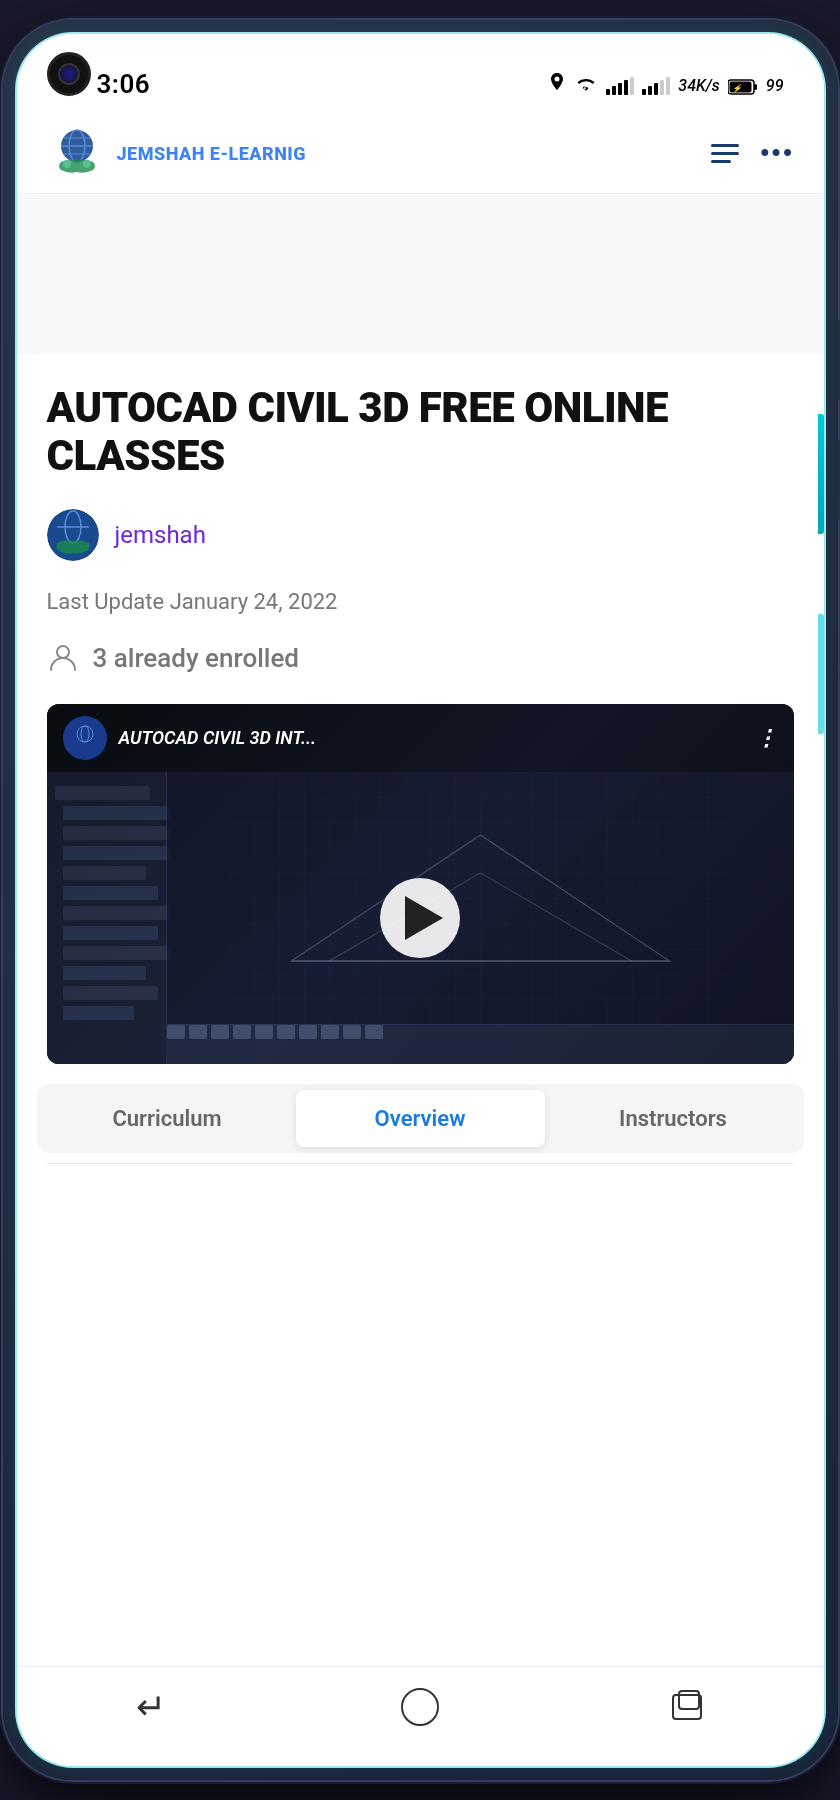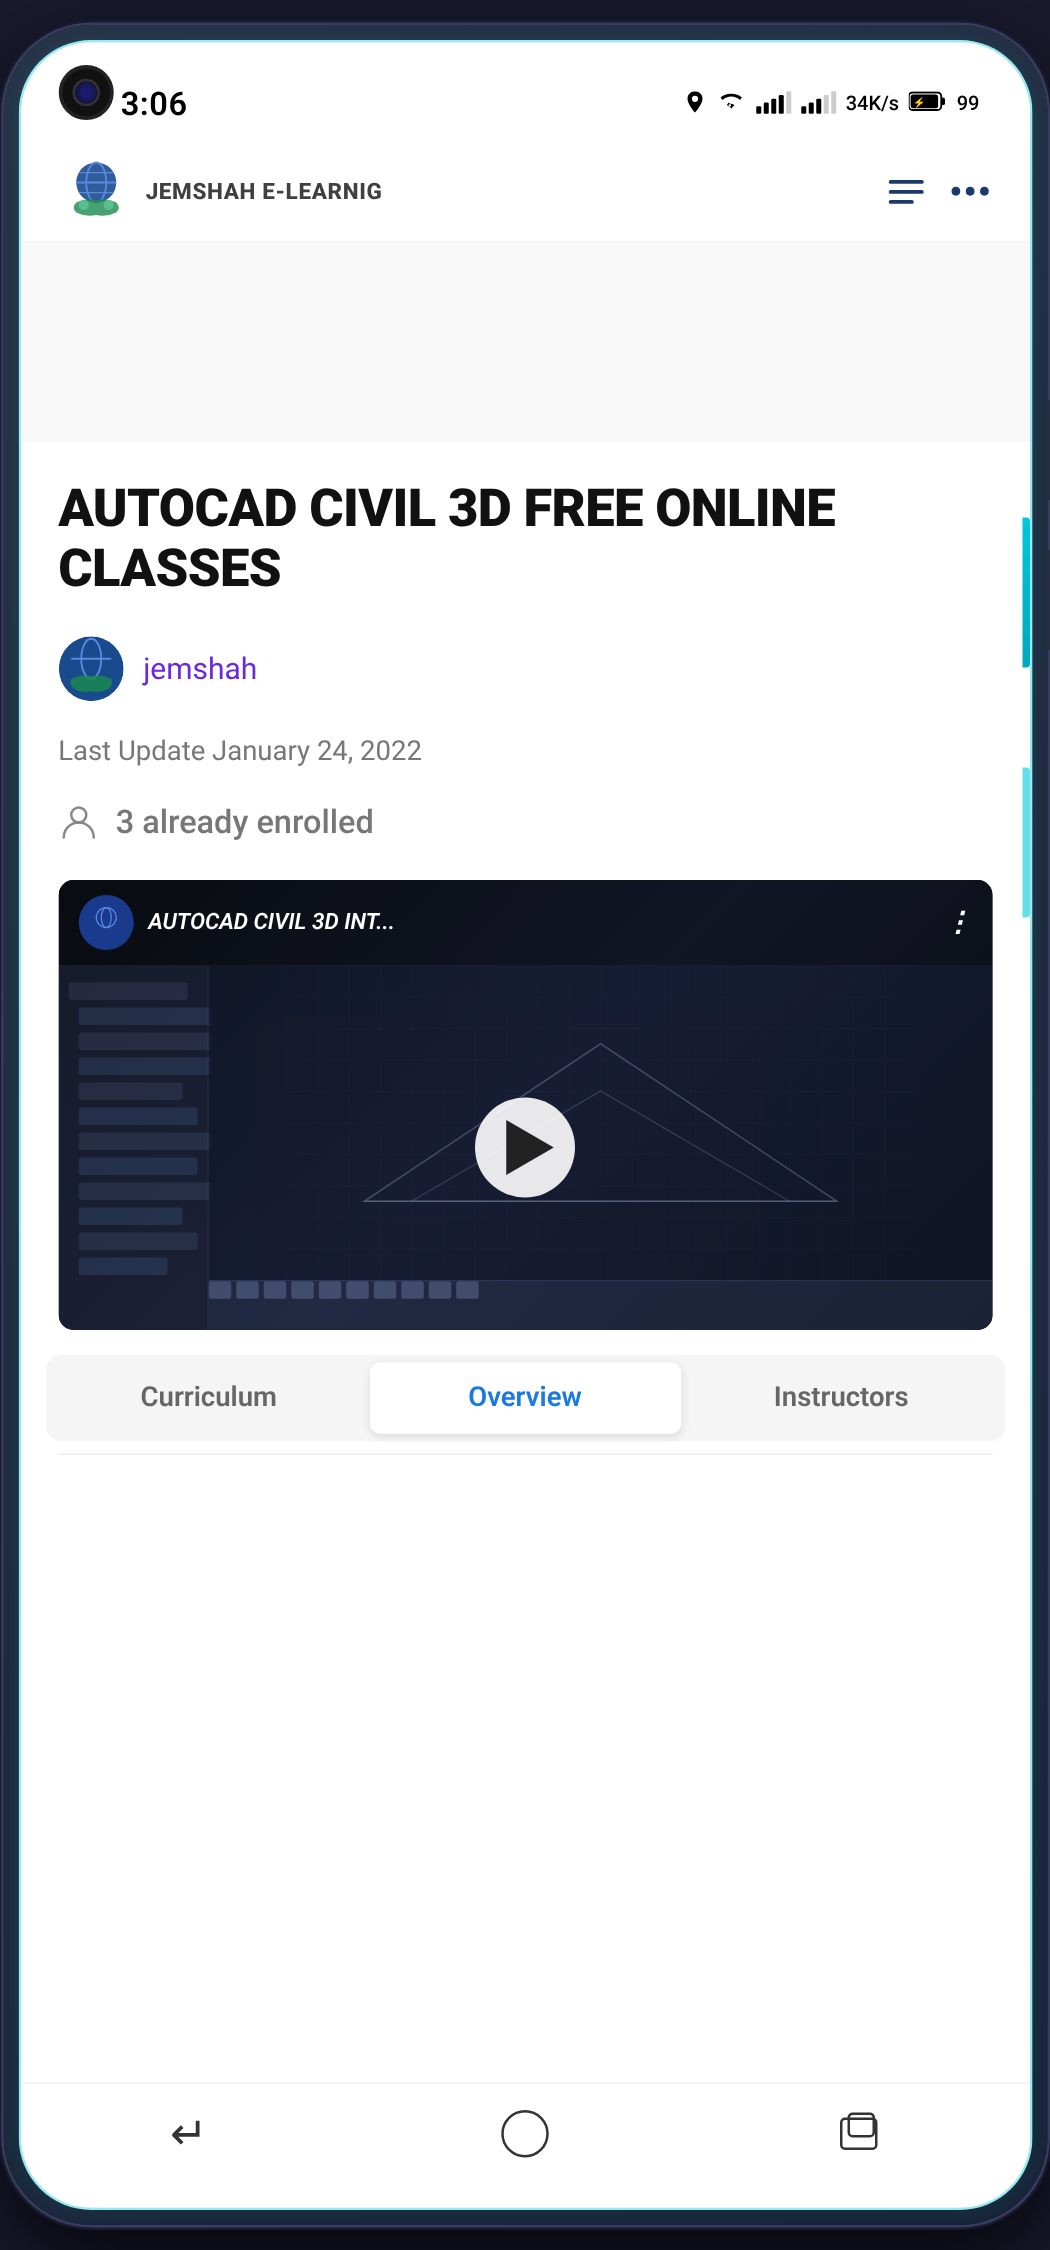--- a/index.html
+++ b/index.html
@@ -103,22 +103,23 @@
 
     .status-time {
       font-size: 26px;
       font-weight: 600;
       color: #000;
       letter-spacing: 0.5px;
     }
 
     .status-icons {
       display: flex;
-      align-items: flex-start;
+      align-items: flex-end;
       gap: 8px;
+      font-style: italic;
     }
 
     .signal-bars {
       display: flex;
       align-items: flex-end;
       gap: 2px;
       height: 18px;
     }
 
     .signal-bar {
@@ -151,21 +152,21 @@
     }
 
     .logo-svg {
       width: 60px;
       height: 60px;
     }
 
     .logo-text {
       font-size: 18px;
       font-weight: 800;
-      color: #404040;
+      color: #3b82f6;
       letter-spacing: 0.5px;
       line-height: 1.2;
     }
 
     .nav-icons {
       display: flex;
       align-items: center;
       gap: 20px;
     }
 

